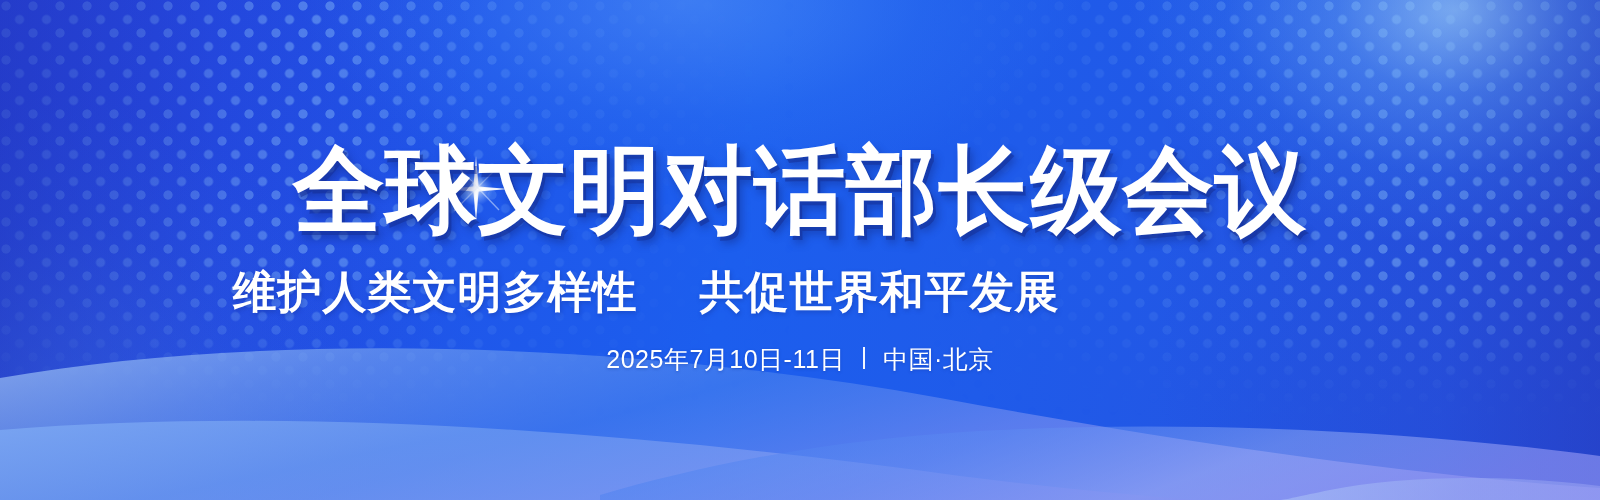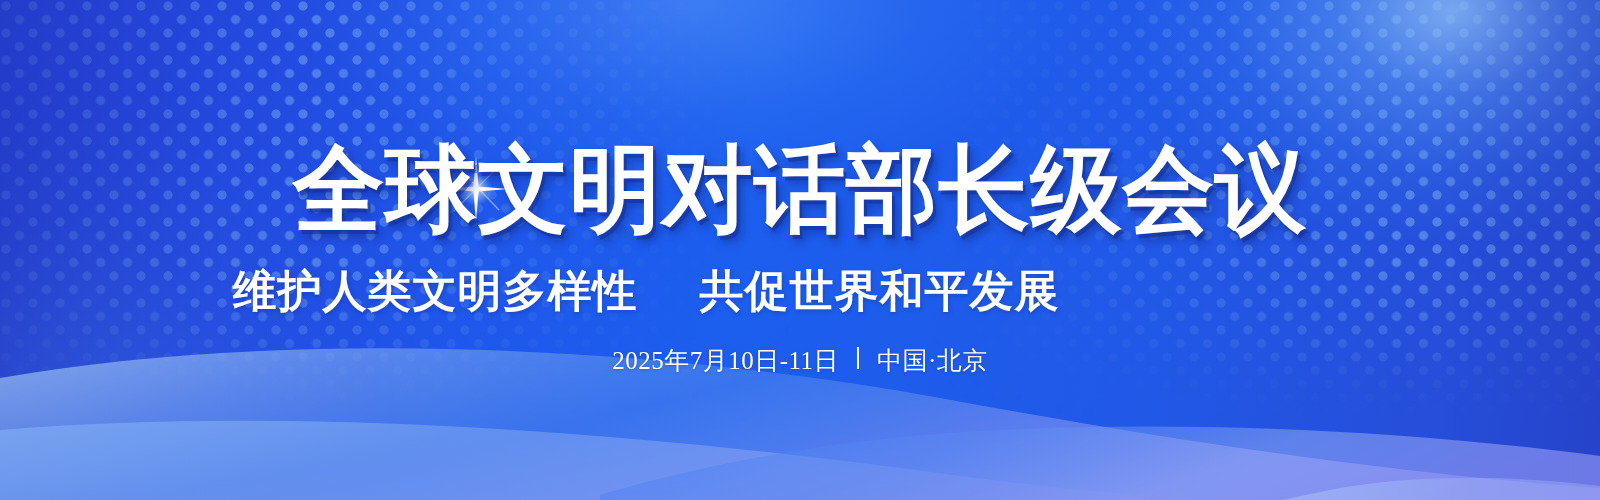--- a/index.html
+++ b/index.html
@@ -5,21 +5,21 @@
   html, body {
     margin: 0;
     padding: 0;
     background: #0d2f8f;
   }
   #banner {
     position: relative;
     width: 1600px;
     height: 500px;
     overflow: hidden;
-    font-family: Liberation Serif, serif;
+    font-family: Liberation Sans, sans-serif;
     background: #2052e6;
   }
 
   
   .layer { position: absolute; inset: 0; pointer-events: none; }
 
   #bg-base {
     background:
       linear-gradient(100deg,
         #2a44dd 0%,

